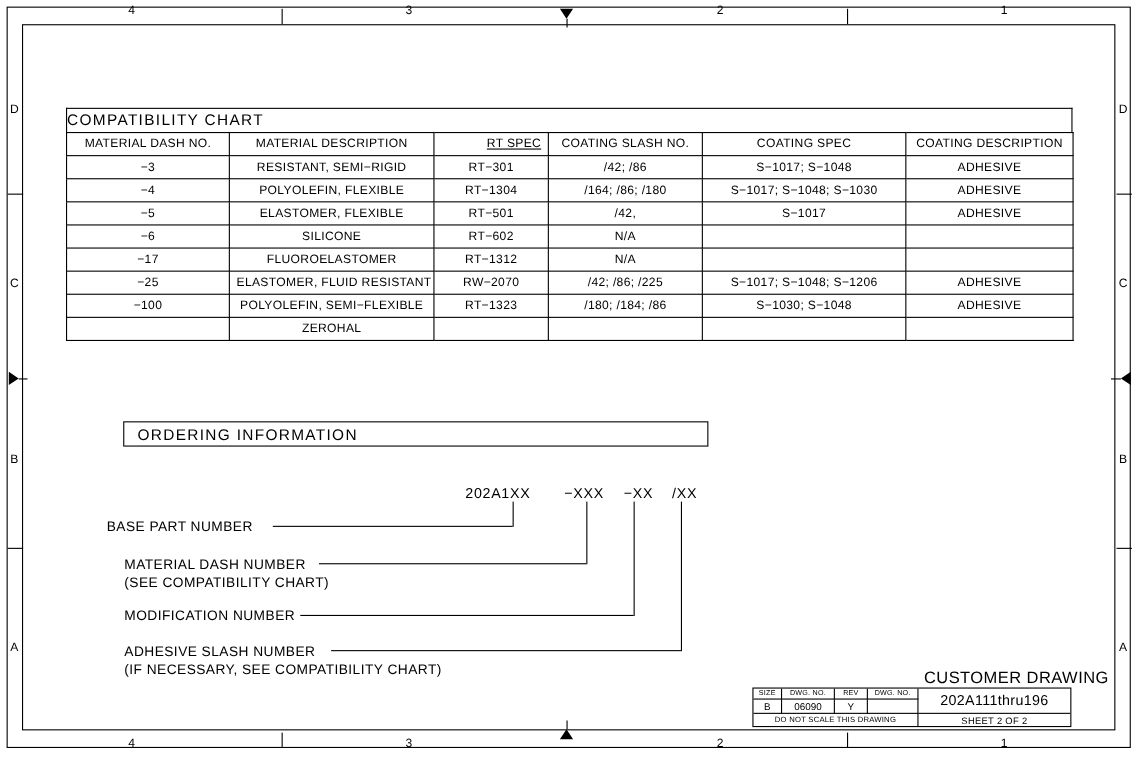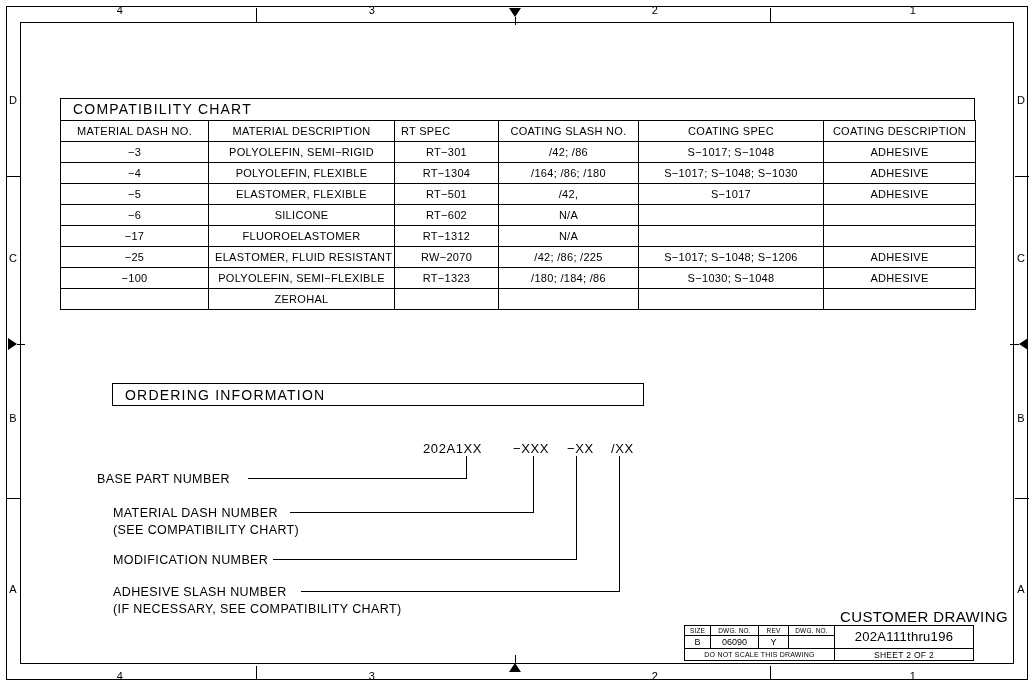--- a/index.html
+++ b/index.html
@@ -89,21 +89,20 @@
   .compat-wrap {
     position: absolute;
     left: 60px; top: 98px;
     width: 915px;
   }
   .compat-title-box {
     border: 1px solid #000;
     border-bottom: none;
     height: 22px;
     box-sizing: border-box;
-    padding-left: 12px;
     font-size: 14px;
     line-height: 21px;
     letter-spacing: 1.2px;
   }
   table.compat {
     border-collapse: collapse;
     width: 915px;
     table-layout: fixed;
     font-size: 11px;
   }
@@ -268,30 +267,30 @@
           <col class="col-desc">
           <col class="col-spec">
         <col class="col-slash">
           <col class="col-cspec">
           <col class="col-cdesc">
       </colgroup>
       <thead>
         <tr>
           <th style="text-align:center;">MATERIAL DASH NO.</th>
           <th>MATERIAL DESCRIPTION</th>
-          <th style="text-align:left;">RT SPEC</th>
+          <th style="text-align:right;text-decoration:underline;">RT SPEC</th>
           <th style="text-align:center;">COATING SLASH NO.</th>
           <th>COATING SPEC</th>
           <th>COATING DESCRIPTION</th>
         </tr>
       </thead>
       <tbody>
         <tr>
           <td class="dash">−3</td>
-          <td>POLYOLEFIN,  SEMI−RIGID</td>
+          <td>RESISTANT,  SEMI−RIGID</td>
           <td style="text-align:center;">RT−301</td>
           <td>/42;    /86</td>
           <td>S−1017;  S−1048</td>
           <td>ADHESIVE</td>
         </tr>
         <tr>
           <td class="dash">−4</td>
           <td>POLYOLEFIN,  FLEXIBLE</td>
           <td style="text-align:center;">RT−1304</td>
           <td>/164;  /86;  /180</td>

